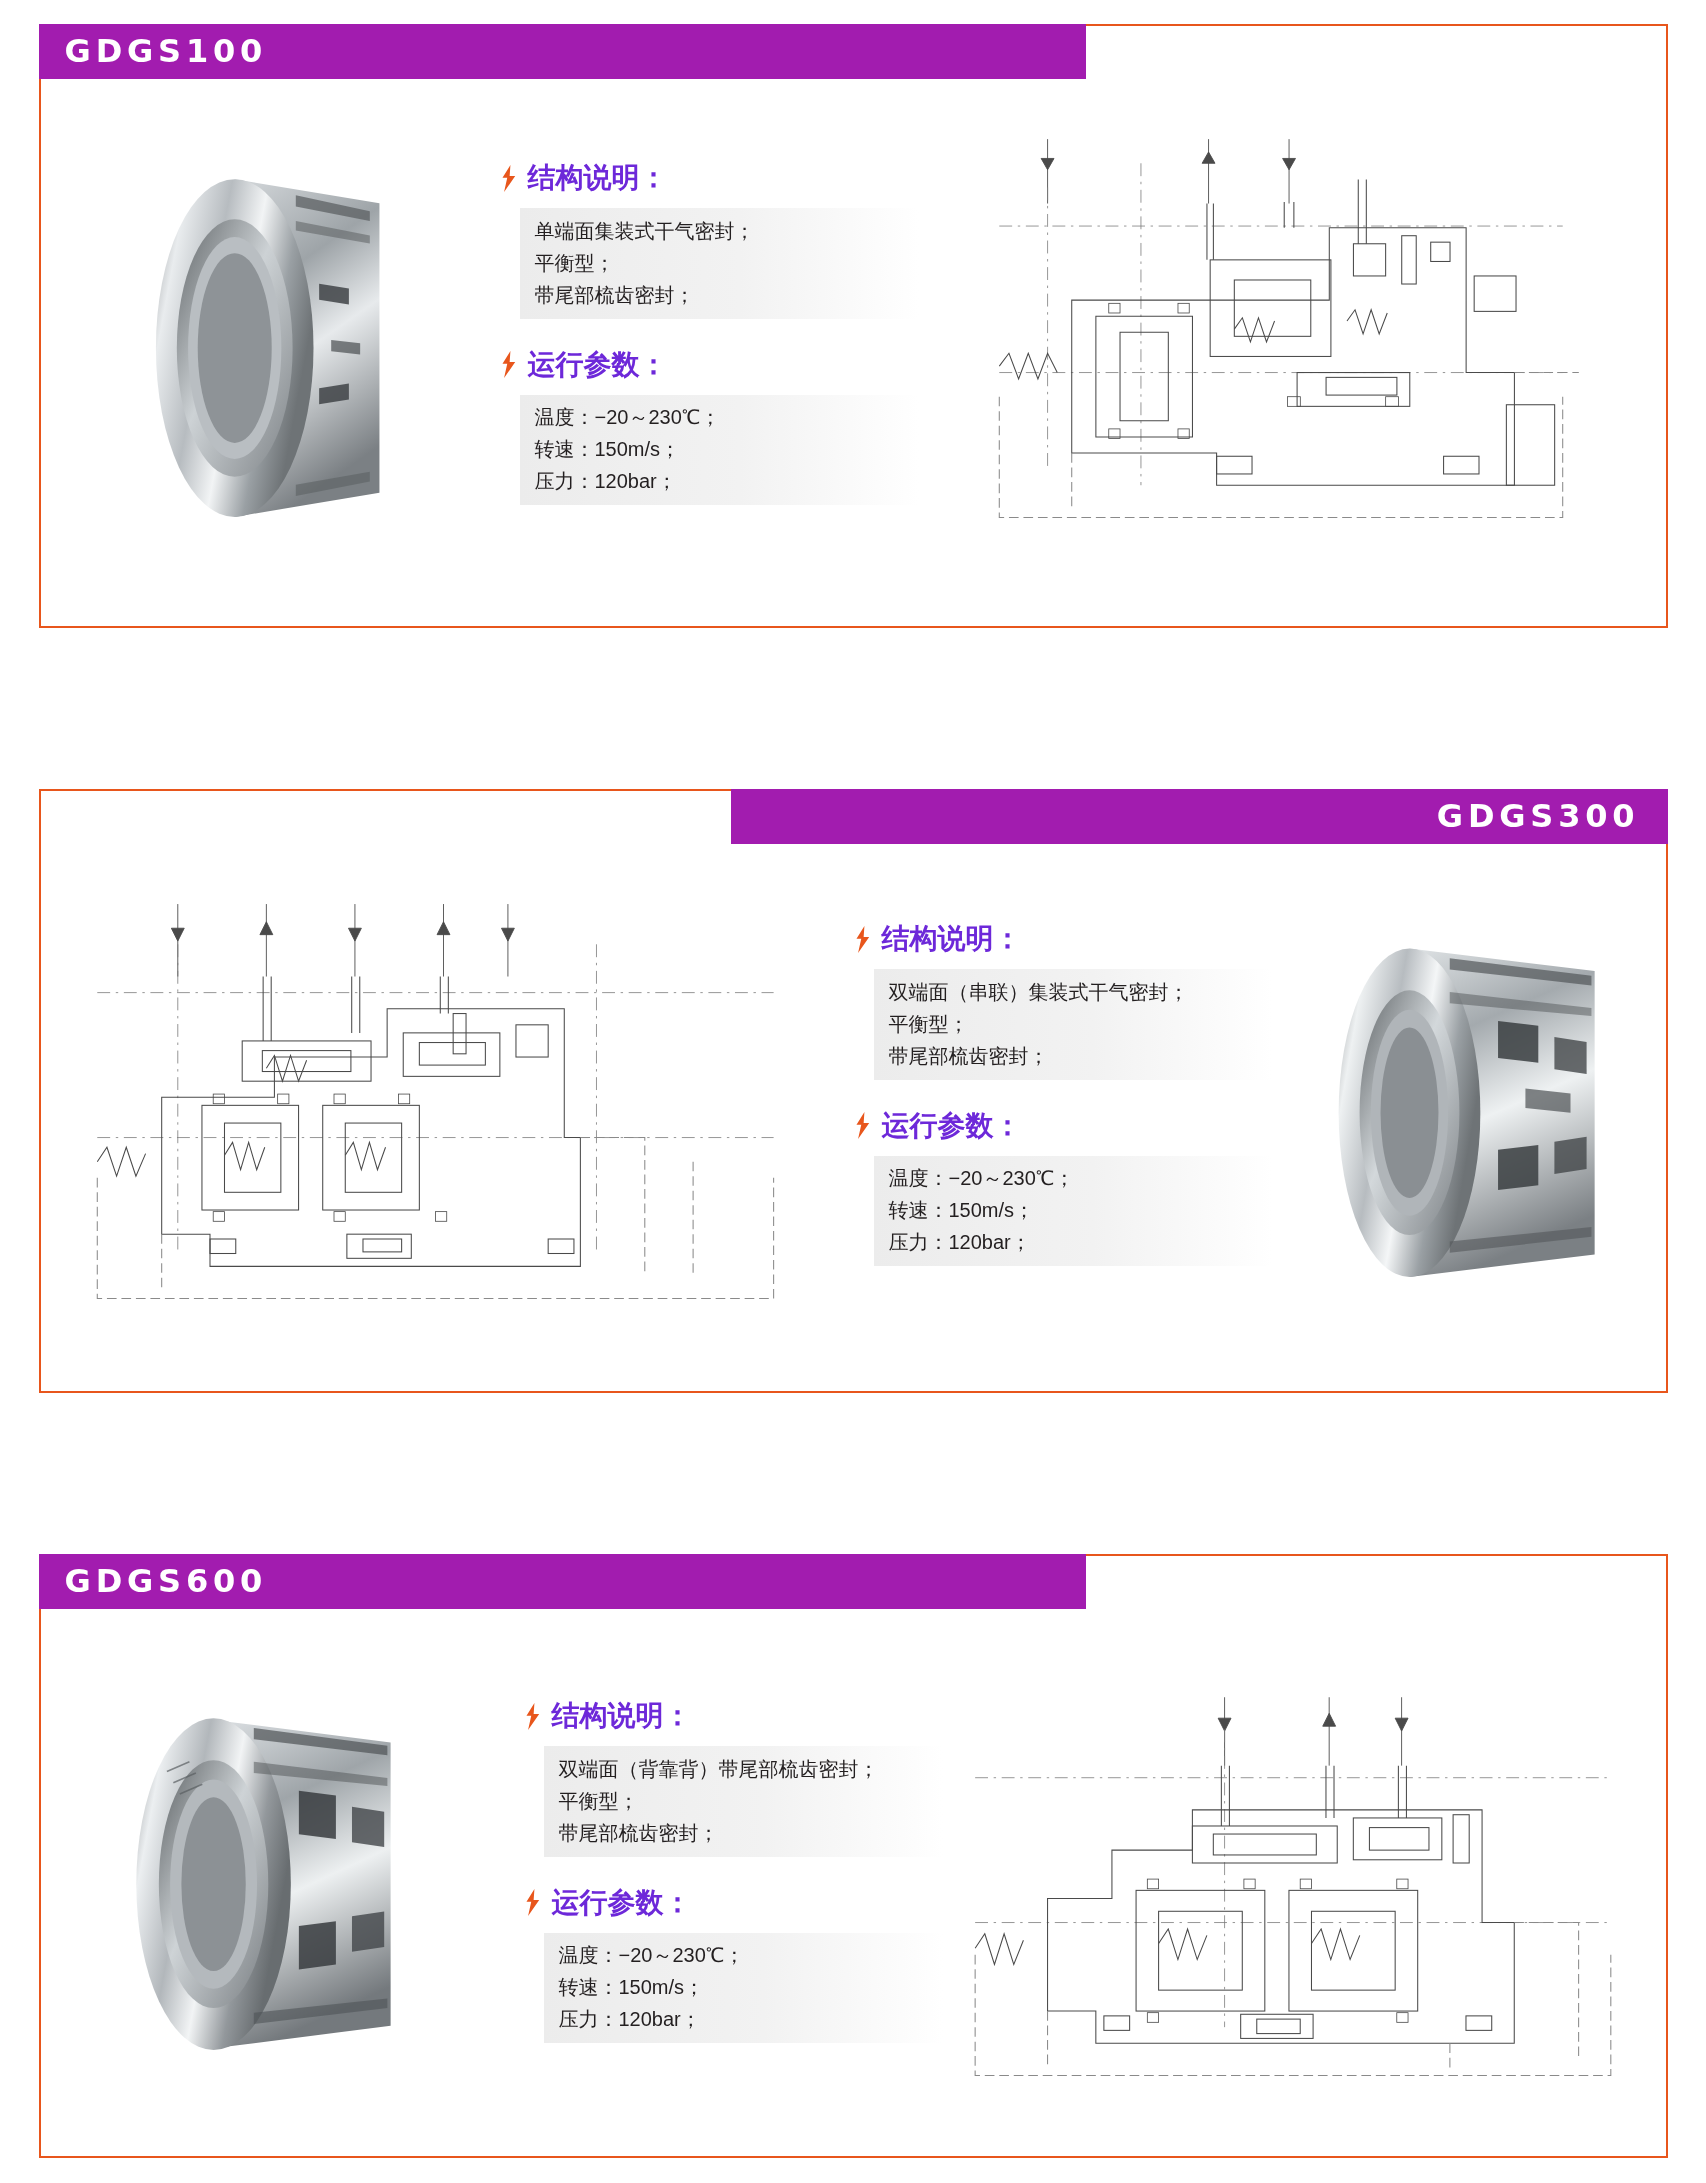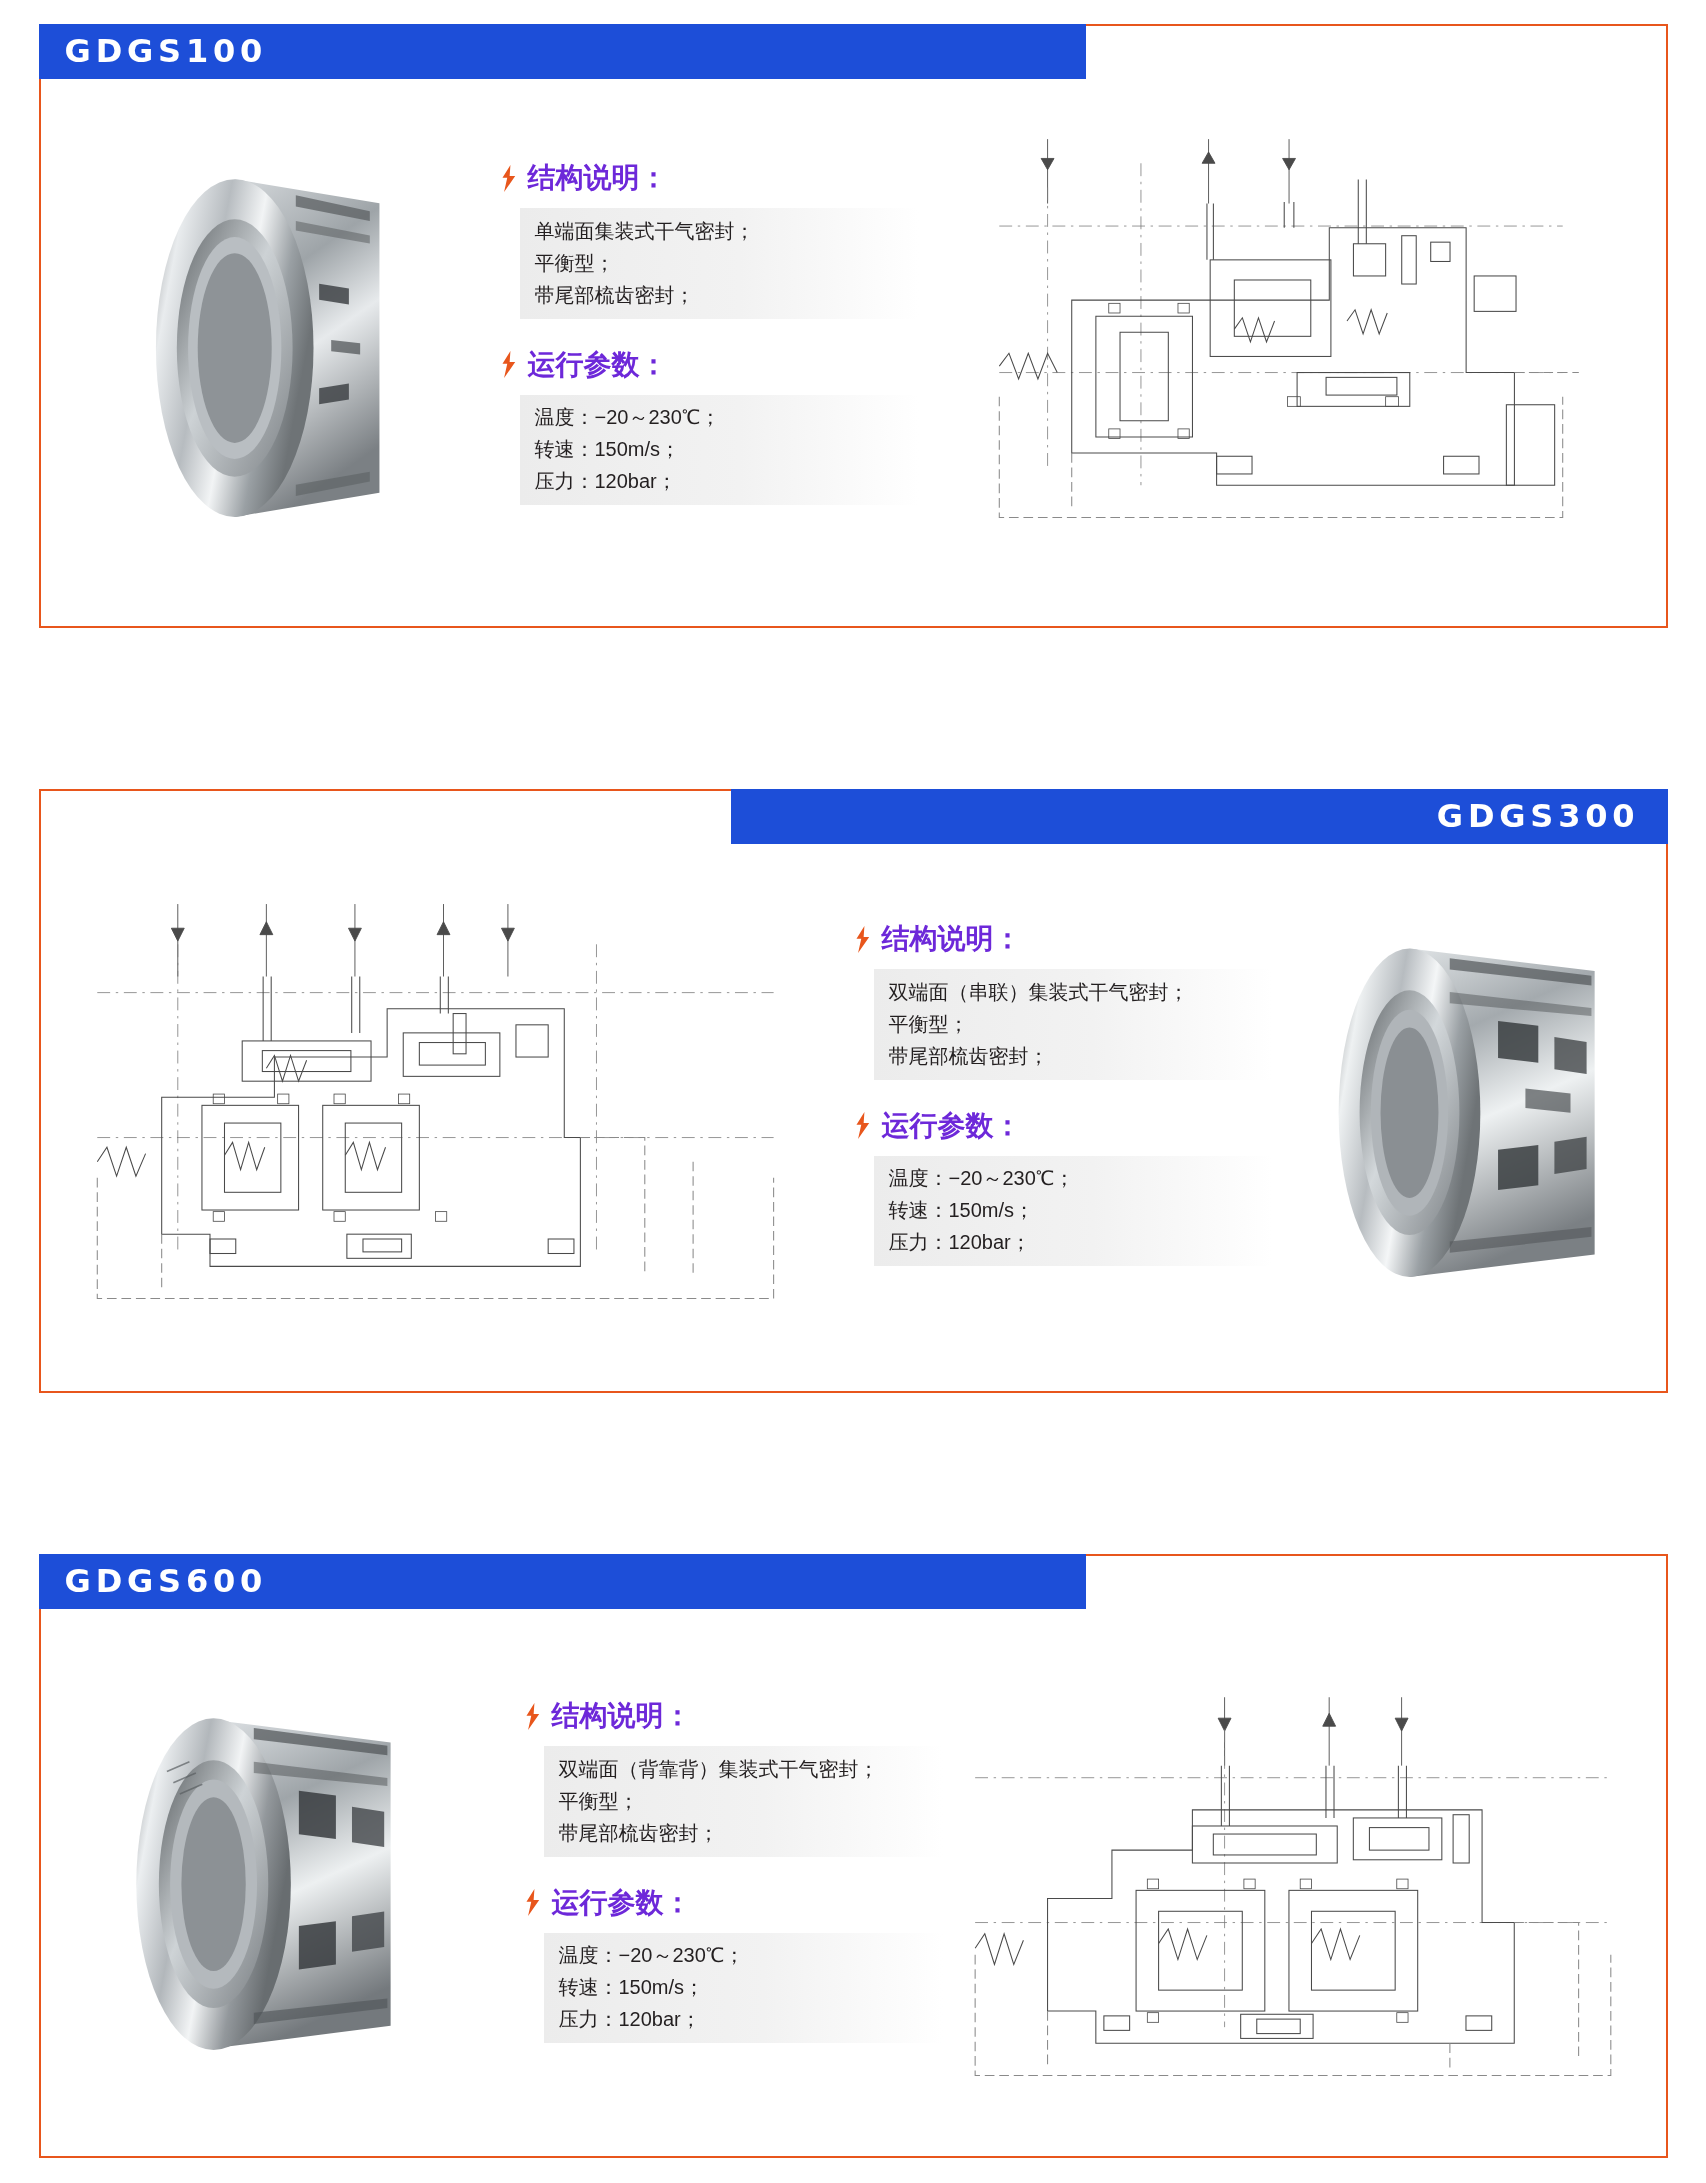--- a/index.html
+++ b/index.html
@@ -34,21 +34,21 @@
     background: #ffffff;
   }
   .product.p1 { top: 24px;  height: 604px; }
   .product.p2 { top: 789px; height: 604px; }
   .product.p3 { top: 1554px; height: 604px; }
 
   .title-bar {
     position: absolute;
     top: -2.4px;
     height: 55px;
-    background: #1d4ed8;
+    background: #a21caf;
     display: flex;
     align-items: center;
     box-sizing: border-box;
   }
   .title-bar.left {
     left: -2.4px;
     width: 1047px;
     padding-left: 26px;
     justify-content: flex-start;
   }
@@ -445,21 +445,21 @@
     </div>
 
     <div class="text-panel" style="left:483px; top:141px;">
       <div class="section-head">
         <svg class="bolt" viewBox="0 0 22 34">
           <path d="M13 0 L3 16 L9 16 L5 34 L19 14 L12 14 Z" fill="#e8561c"></path>
         </svg>
         <span class="section-title">结构说明：</span>
       </div>
       <div class="lines">
-        <div class="line">双端面（背靠背）集装式干气密封；</div>
+        <div class="line">双端面（背靠背）带尾部梳齿密封；</div>
         <div class="line">平衡型；</div>
         <div class="line">带尾部梳齿密封；</div>
       </div>
 
       <div class="section-head">
         <svg class="bolt" viewBox="0 0 22 34">
           <path d="M13 0 L3 16 L9 16 L5 34 L19 14 L12 14 Z" fill="#e8561c"></path>
         </svg>
         <span class="section-title">运行参数：</span>
       </div>

